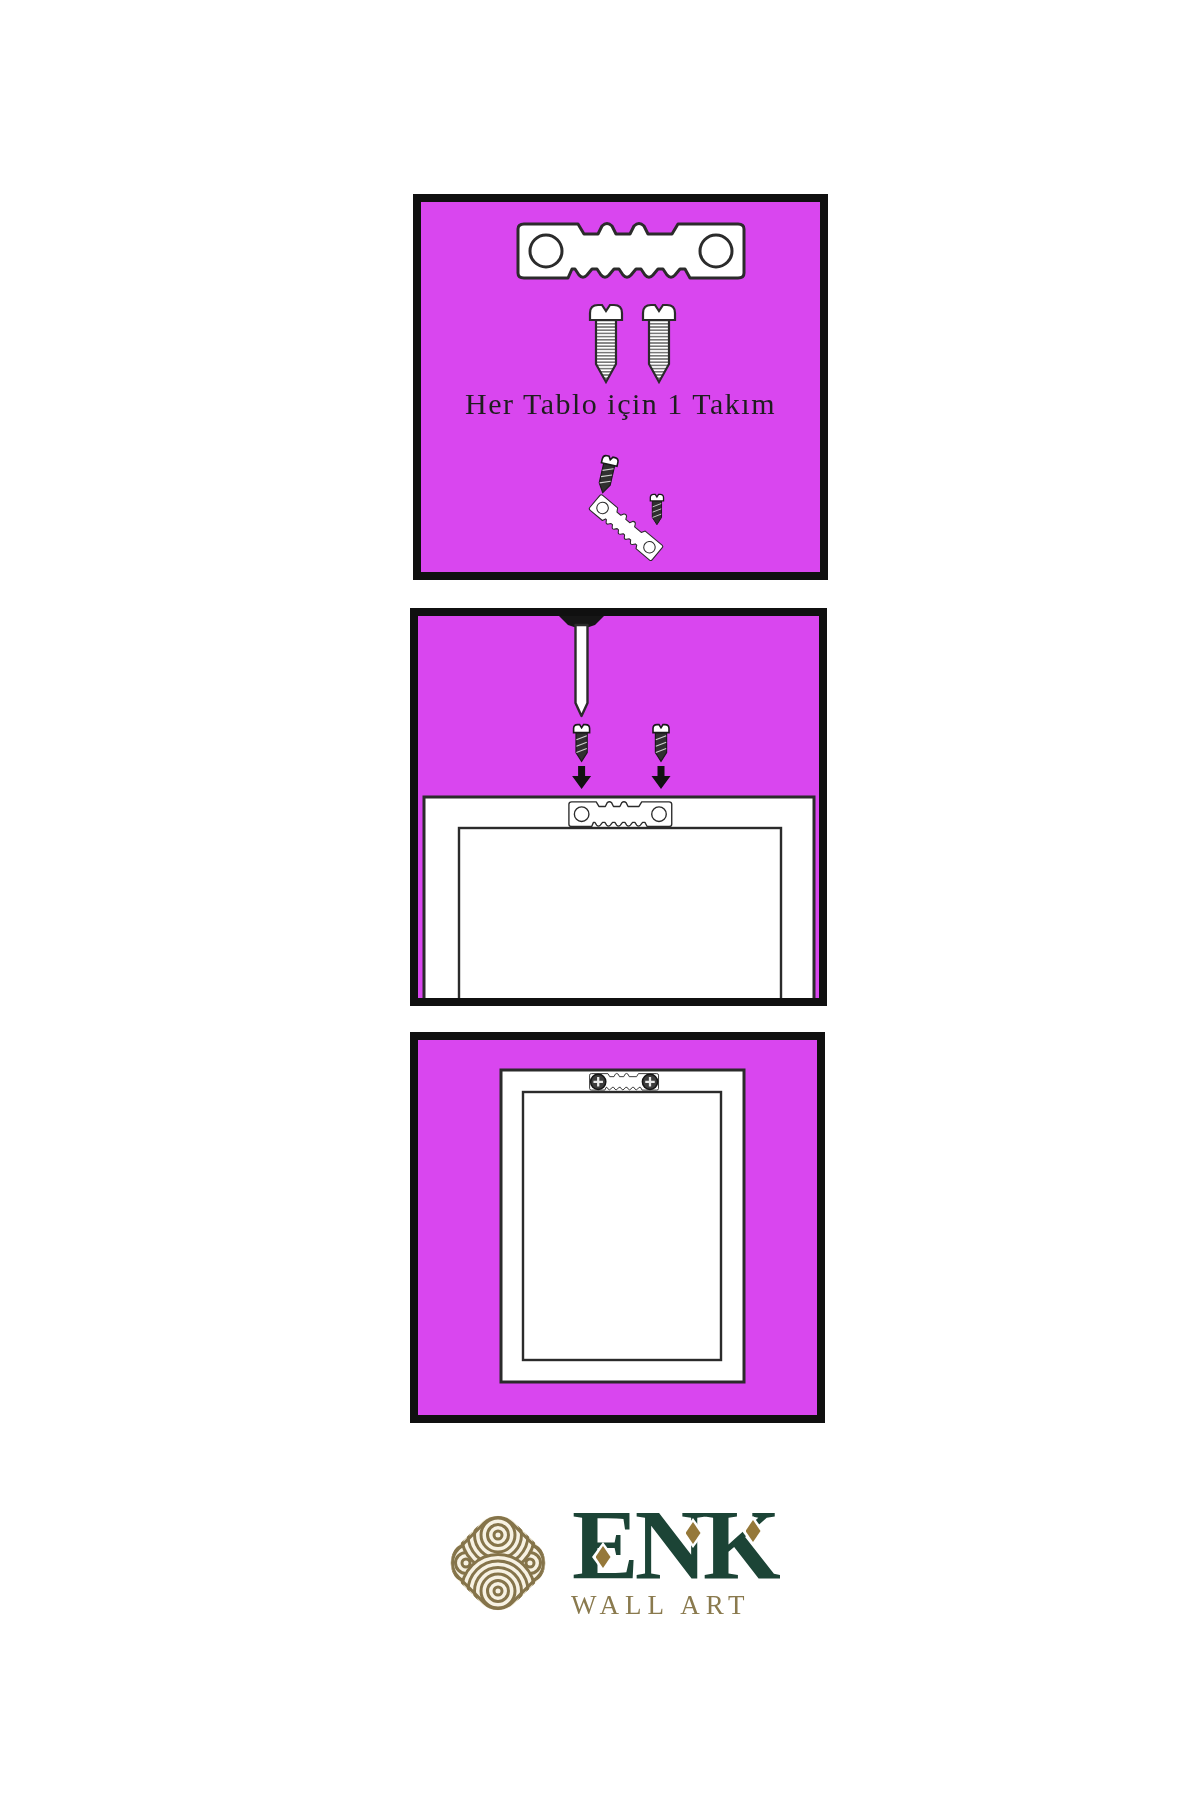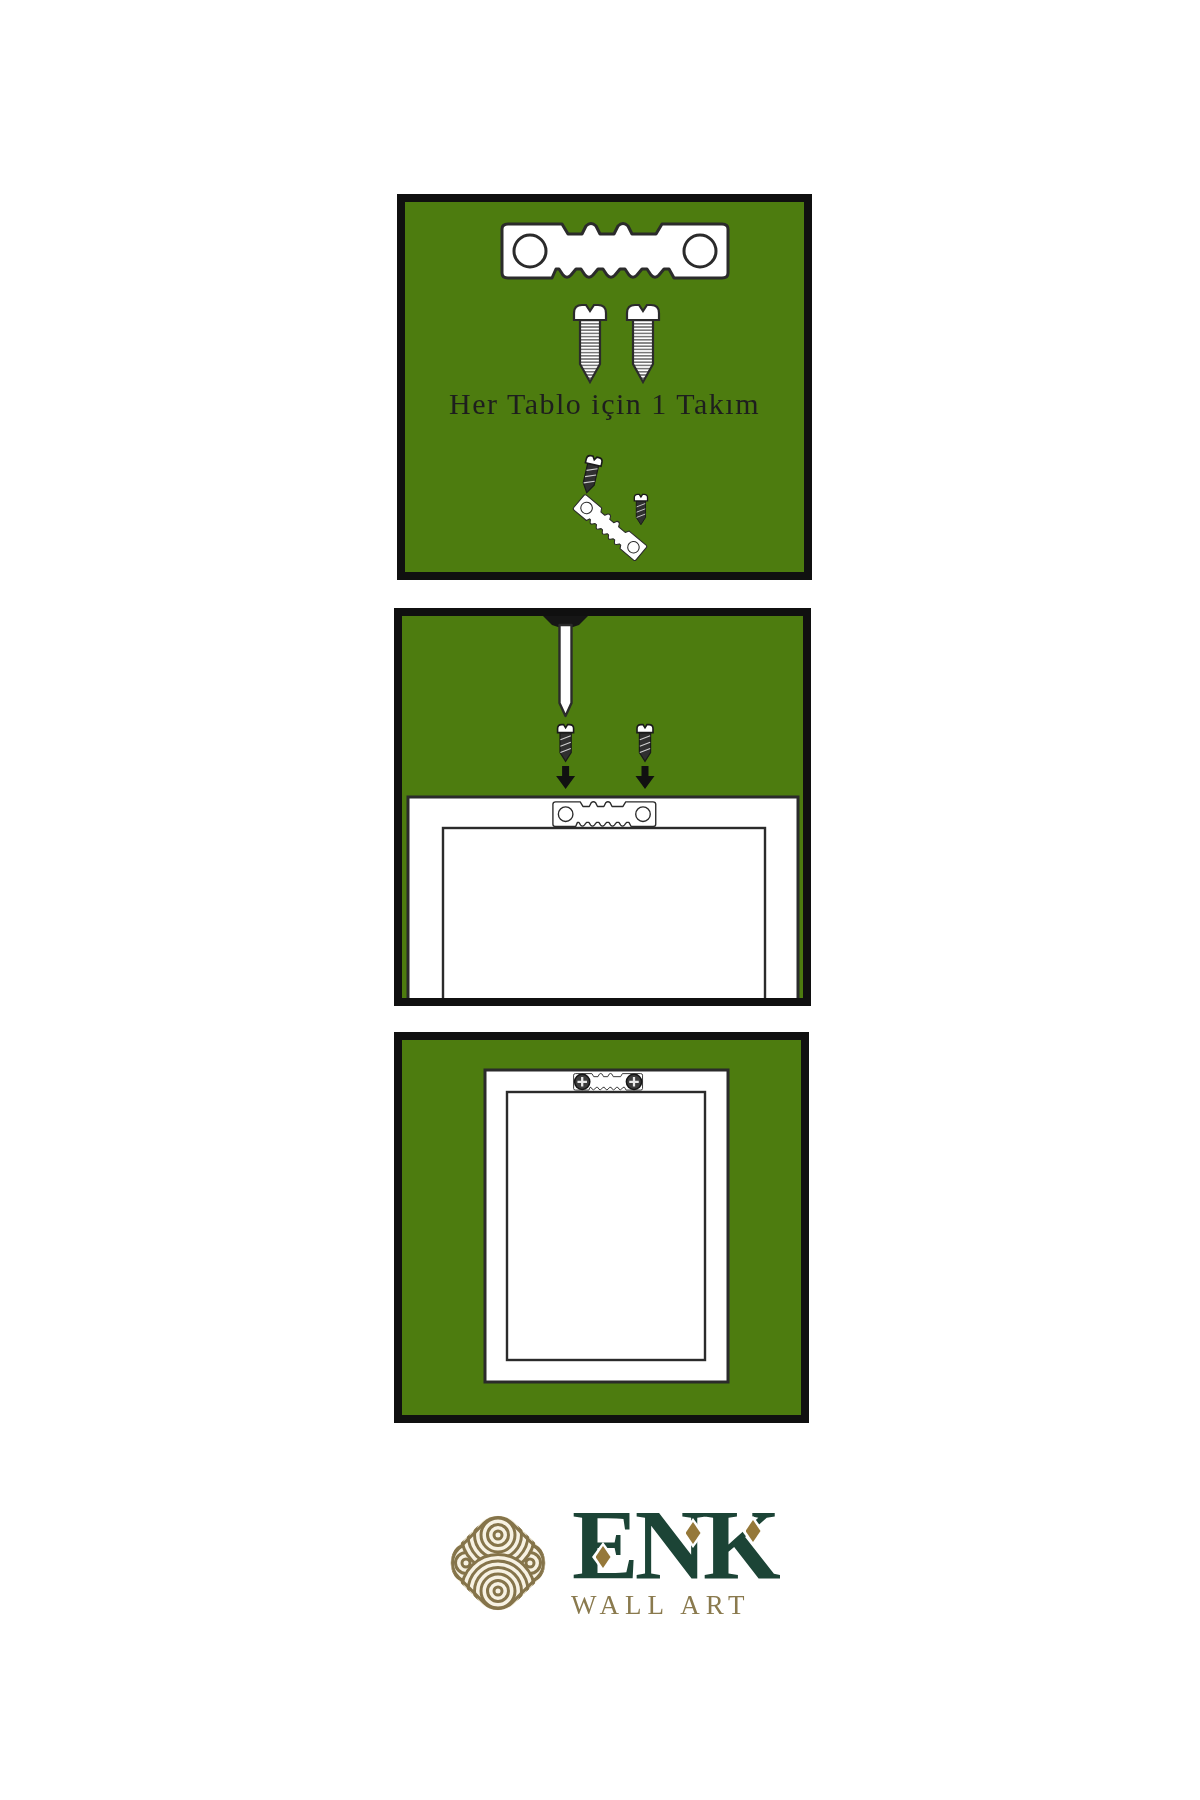--- a/index.html
+++ b/index.html
@@ -2,21 +2,21 @@
 <html style="--panel-border: #101010; --line-art: #2b2b2b; --caption-text: #1e1e1e; --brand-green: #1c4436; --brand-gold: #957839; --knot-gold: #85744a; --subtitle-gold: #8a7a4e;"><head>
 <meta charset="utf-8">
 <style>
   html,body { margin:0; padding:0; background:#ffffff; }
   .canvas {
     position:relative; width:1200px; height:1800px; background:#ffffff;
     overflow:hidden; font-family:"Liberation Serif", serif;
   }
   .panel {
     position:absolute; box-sizing:border-box;
-    border:8px solid var(--panel-border,#101010); background:#4d7c0f;
+    border:8px solid var(--panel-border,#101010); background:#d946ef;margin-left:16px;
   }
   .panel > svg { position:absolute; left:0; top:0; width:100%; height:100%; }
   .p1 { left:397px; top:194px;  width:415px; height:386px; }
   .p2 { left:394px; top:608px;  width:417px; height:398px; }
   .p3 { left:394px; top:1032px; width:415px; height:391px; }
 
   .caption {
     position:absolute; left:0; right:0; top:185px; text-align:center;
     font-size:30px; letter-spacing:1.5px; color:var(--caption-text,#1e1e1e);
     z-index:2;

